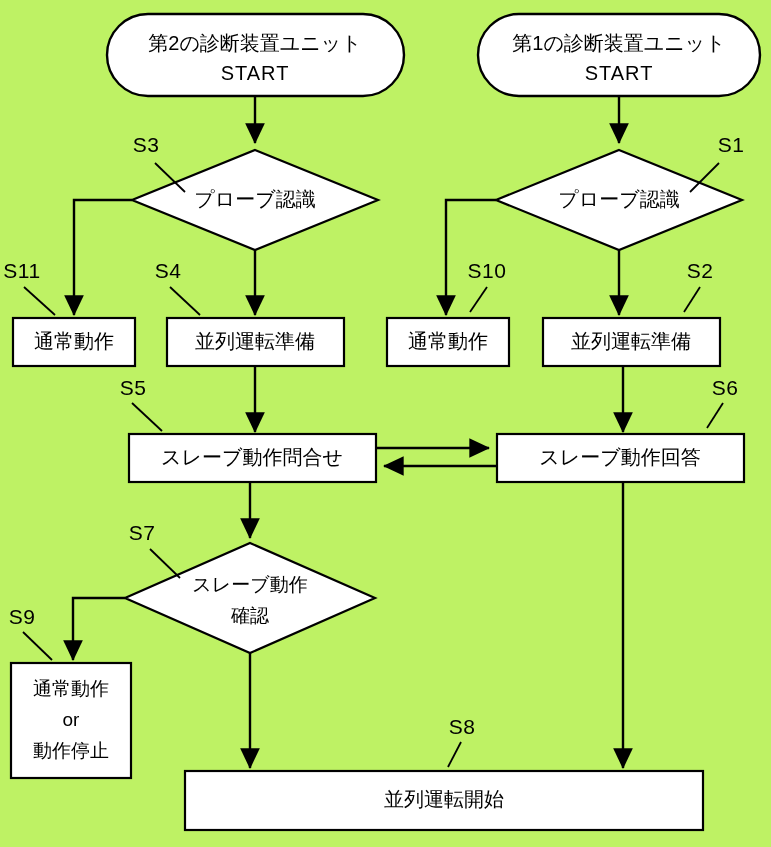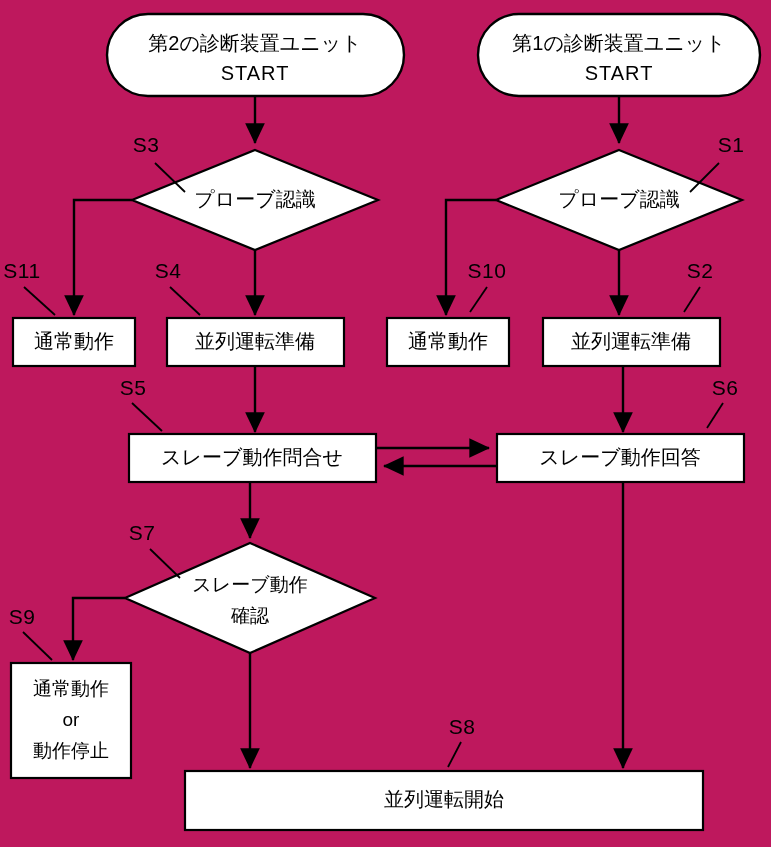--- a/index.html
+++ b/index.html
@@ -4,21 +4,21 @@
 <style>
   html, body {
     margin: 0;
     padding: 0;
     background: #ffffff;
   }
   #canvas-wrap {
     position: relative;
     width: 771px;
     height: 847px;
-    background: #be185d;
+    background: #bef264;
     overflow: hidden;
     font-family: "Liberation Sans", sans-serif;
   }
   svg.flow {
     position: absolute;
     left: 0;
     top: 0;
     width: 771px;
     height: 847px;
   }

